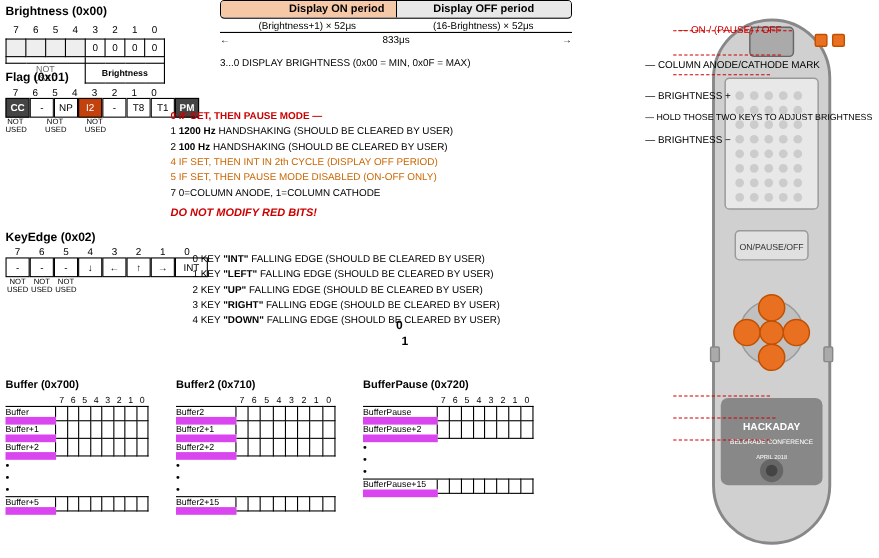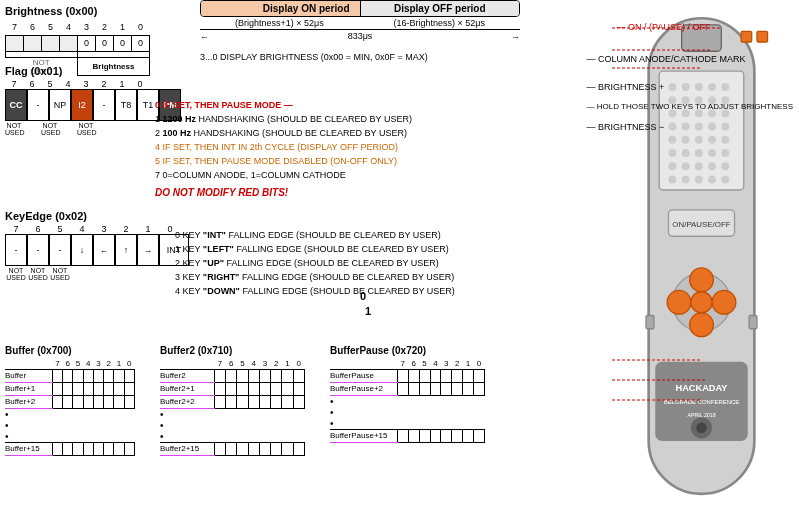--- a/index.html
+++ b/index.html
@@ -43,21 +43,21 @@
     }
     .register-table .label-cell {
       border: 1px solid #000;
       width: 60px;
       font-size: 9px;
       text-align: center;
     }
     .flag-cell {
       border: 1px solid #000;
       width: 22px;
-      height: 32px;
+      height: 18px;
       text-align: center;
       vertical-align: middle;
       font-size: 9px;
       display: flex;
       align-items: center;
       justify-content: center;
     }
     .flag-cell.cc-cell {
       background: #444;
       color: #fff;
@@ -83,21 +83,21 @@
       width: 14px;
       height: 13px;
       text-align: center;
     }
     .buffer-table .label-col {
       border: none;
       width: 55px;
       text-align: left;
       font-size: 8px;
       border-top: 1px solid #000;
-      border-bottom: 1px solid #d946ef;
+      border-bottom: 7px solid #d946ef;
       margin-left: 48px;
     }
     .buffer-row-dots td {
       border: none;
       text-align: center;
       font-size: 10px;
       height: 10px;
     }
     .bit-numbers td {
       border: none;
@@ -426,21 +426,21 @@
         <td style="border:none"></td>
             <td style="border:none"></td>
             <td style="border:none"></td>
             <td style="border:none"></td>
         <td style="border:none"></td>
             <td style="border:none"></td>
             <td style="border:none"></td>
             <td style="border:none"></td>
       </tr>
       <tr>
-        <td class="label-col">Buffer+15</td>
+        <td class="label-col">Buffer+5</td>
         <td></td>
             <td></td>
             <td></td>
             <td></td>
             <td></td>
             <td></td>
             <td></td>
             <td></td>
       </tr>
     </tbody>

